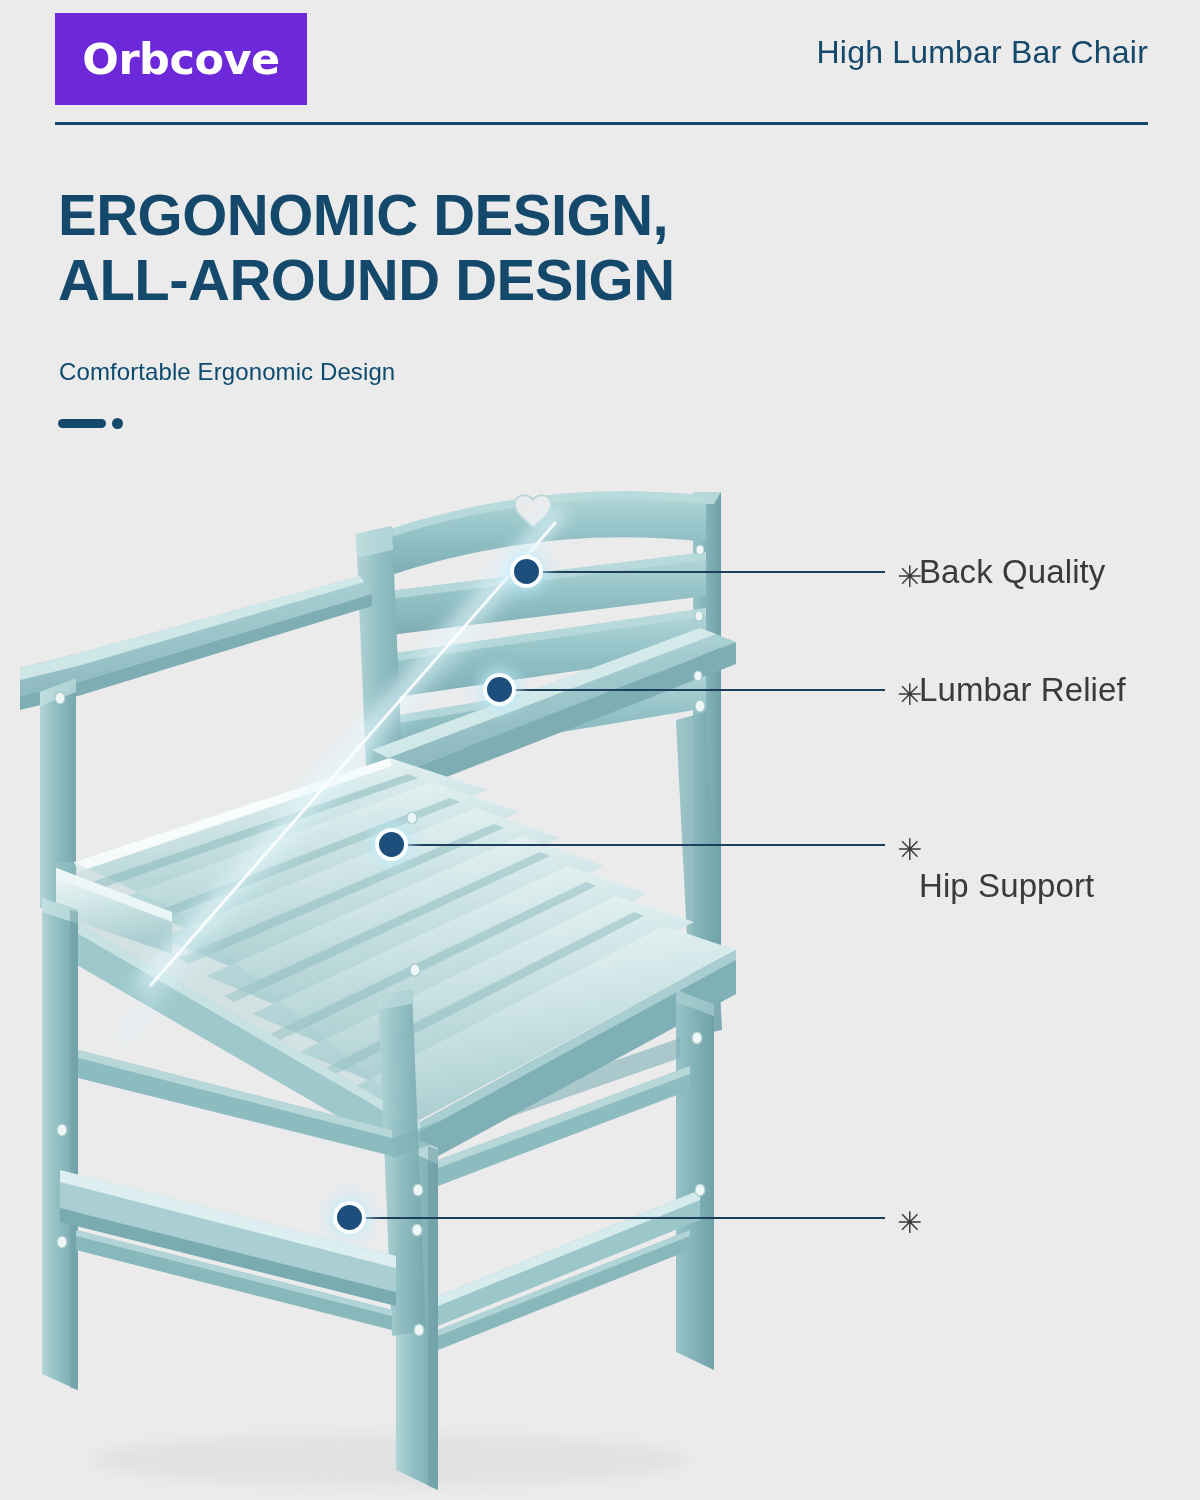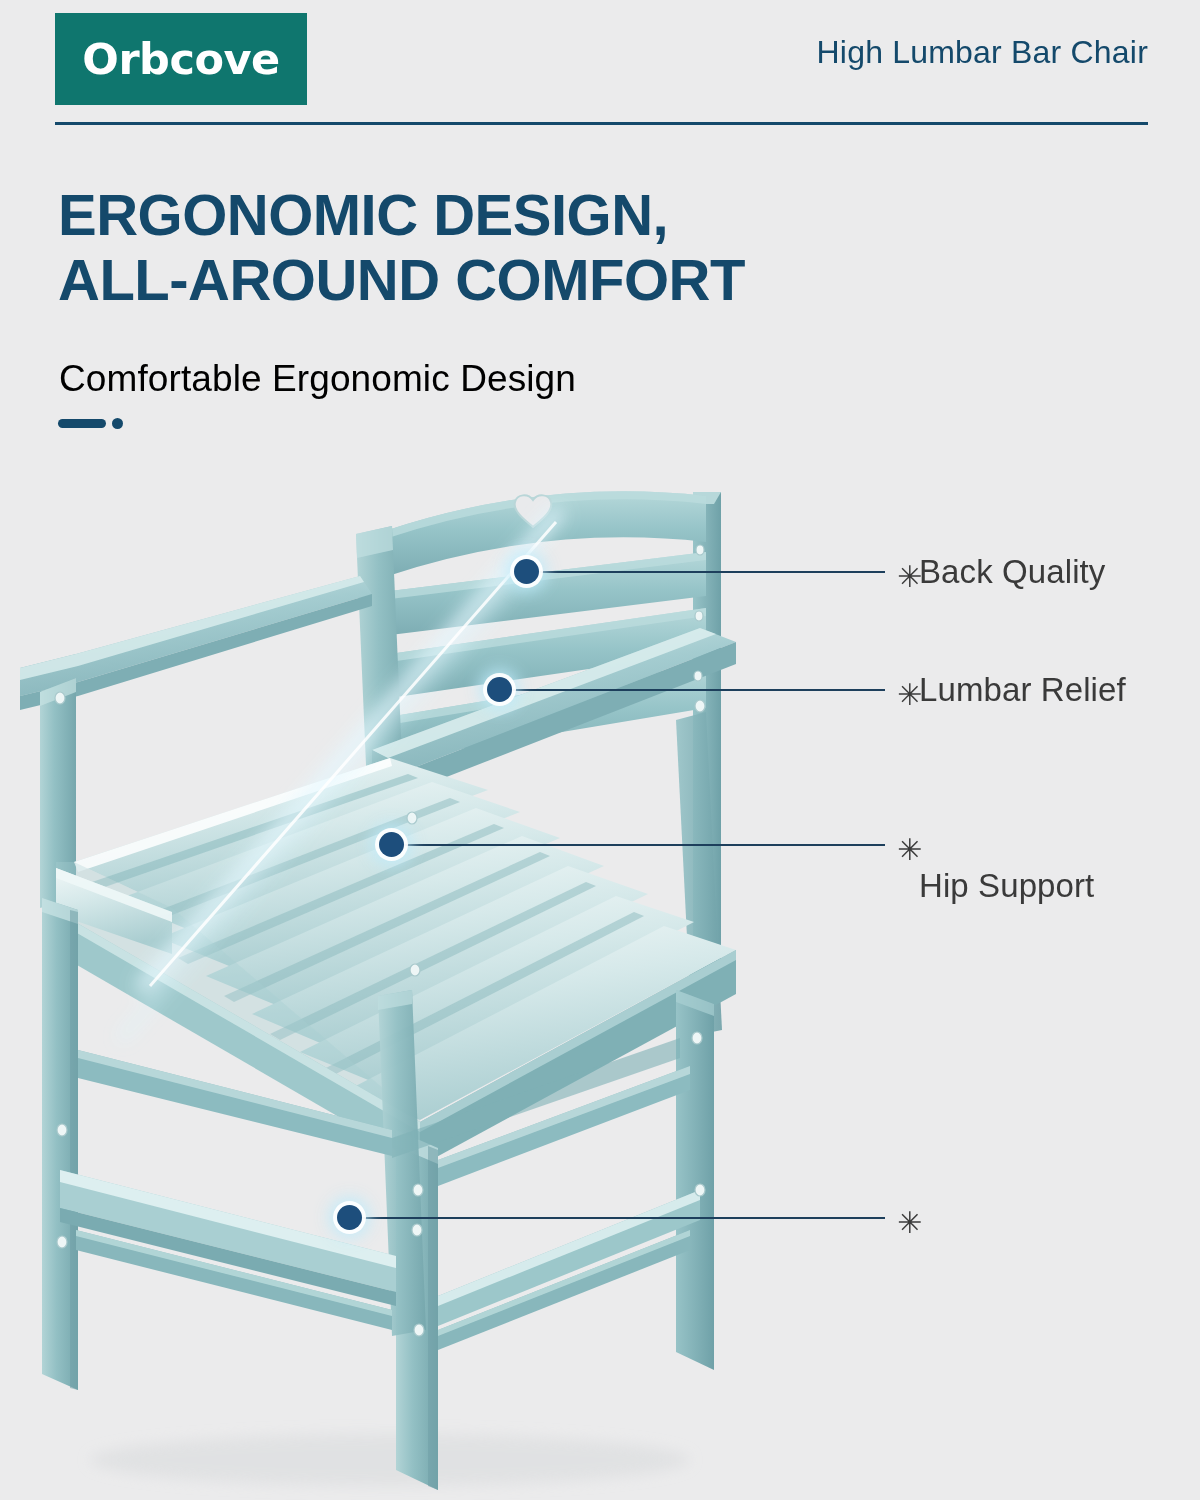--- a/index.html
+++ b/index.html
@@ -8,21 +8,21 @@
     background:#ebebec;
     font-family:"Liberation Sans", sans-serif;
     position:relative;
     overflow:hidden;
   }
 
   
   #header { position:absolute; left:0; top:0; width:1200px; height:130px; }
   #logo-box {
     position:absolute; left:55px; top:13px; width:252px; height:92px;
-    background:#0f766e; display:flex; align-items:center; justify-content:center;
+    background:#6d28d9; display:flex; align-items:center; justify-content:center;
   }
   #logo-text {
     color:#ffffff; font-size:43px; font-weight:bold; letter-spacing:-0.5px;
     font-family:"DejaVu Sans", sans-serif;
   }
   #header-tagline {
     position:absolute; right:52px; top:34px;
     font-size:32px; color:#14496b; letter-spacing:0.2px; white-space:nowrap;
   }
   #header-rule {
@@ -32,21 +32,21 @@
 
   
   #headline {
     position:absolute; left:58px; top:183px; width:900px;
     font-size:58px; font-weight:bold; color:#14496b;
     line-height:1.12; letter-spacing:-0.5px;
   }
   #headline .hl-line { display:block; white-space:nowrap; }
   #subtitle {
     position:absolute; left:59px; top:358px;
-    font-size:37px; color:#000000; letter-spacing:0.1px; white-space:nowrap;text-align:center;
+    font-size:24px; color:#0c4a6e; letter-spacing:0.1px; white-space:nowrap;text-align:center;
   }
   #accent { position:absolute; left:58px; top:418px; width:70px; height:12px; }
   #accent-bar {
     position:absolute; left:0; top:1px; width:48px; height:9px;
     background:#14496b; border-radius:5px;
   }
   #accent-dot {
     position:absolute; left:54px; top:0; width:11px; height:11px;
     background:#14496b; border-radius:50%;
   }
@@ -82,21 +82,21 @@
 <div id="header">
   <div id="logo-box">
     <span id="logo-text">Orbcove</span>
   </div>
   <div id="header-tagline">High Lumbar Bar Chair</div>
   <div id="header-rule"></div>
 </div>
 
 <div id="headline">
   <span class="hl-line">ERGONOMIC DESIGN,</span>
-  <span class="hl-line">ALL-AROUND COMFORT</span>
+  <span class="hl-line">ALL-AROUND DESIGN</span>
 </div>
 <div id="subtitle">Comfortable Ergonomic Design</div>
 <div id="accent">
   <div id="accent-bar"></div>
   <div id="accent-dot"></div>
 </div>
 
 <div id="chair-stage">
 <svg id="chair-svg" width="900" height="1070" viewBox="0 0 900 1070">
   <defs>

